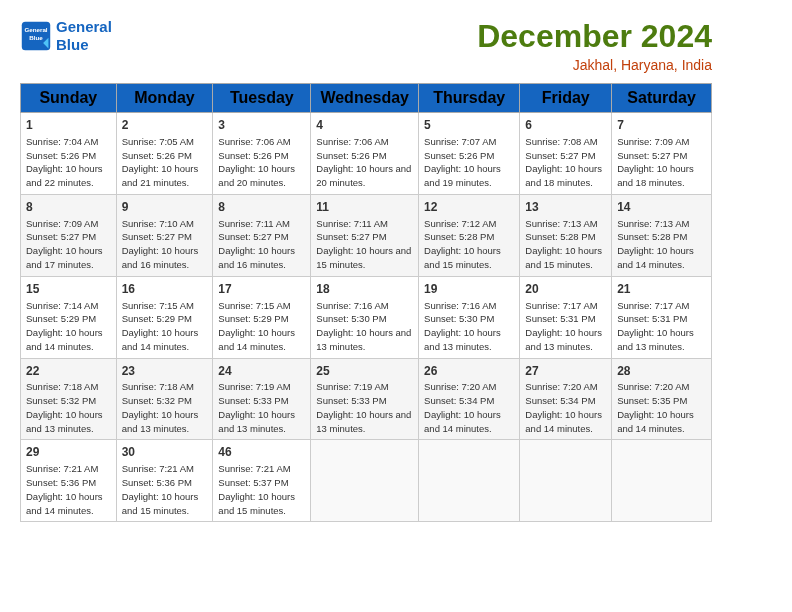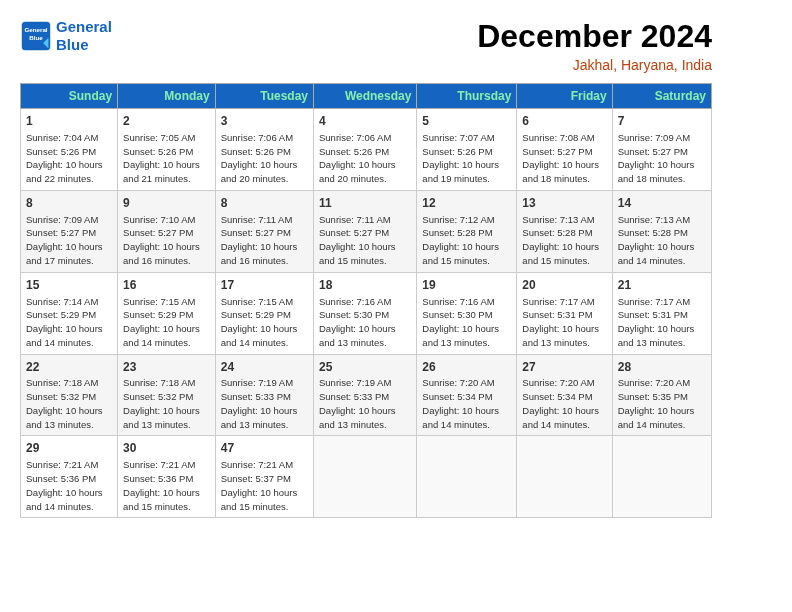--- a/index.html
+++ b/index.html
@@ -39,38 +39,38 @@
     .logo-icon {
       width: 32px;
       height: 32px;
     }
     .title-block {
       text-align: right;
     }
     .month-title {
       font-size: 32px;
       font-weight: bold;
-      color: #000000;
+      color: #4d7c0f;
     }
     .location {
       font-size: 14px;
       color: #c2410c;
       margin-top: 2px;
     }
     table {
       width: 100%;
       border-collapse: collapse;
       font-size: 10.5px;
     }
     thead tr th {
       background-color: #1565c0;
-      color: #86efac;
-      text-align: right;
+      color: #000000;
+      text-align: center;
       padding: 5px 5px;
-      font-size: 12px;
+      font-size: 16px;
       font-weight: bold;
       border: 1px solid #aaa;
     }
     tbody tr td {
       border: 1px solid #ccc;
       vertical-align: top;
       padding: 4px 5px;
       width: 113px;
       min-height: 70px;
       background: #fff;
@@ -316,21 +316,21 @@
 Sunset: 5:36 PM
 Daylight: 10 hours and 14 minutes.</div>
           </td>
           <td>
             <span class="day-num">30</span>
             <div class="day-info" style="white-space: pre-line;">Sunrise: 7:21 AM
 Sunset: 5:36 PM
 Daylight: 10 hours and 15 minutes.</div>
           </td>
           <td>
-            <span class="day-num">47</span>
+            <span class="day-num">46</span>
             <div class="day-info" style="white-space: pre-line;">Sunrise: 7:21 AM
 Sunset: 5:37 PM
 Daylight: 10 hours and 15 minutes.</div>
           </td>
           <td class="empty"></td>
           <td class="empty"></td>
           <td class="empty"></td>
           <td class="empty"></td>
         </tr>
       </tbody>

